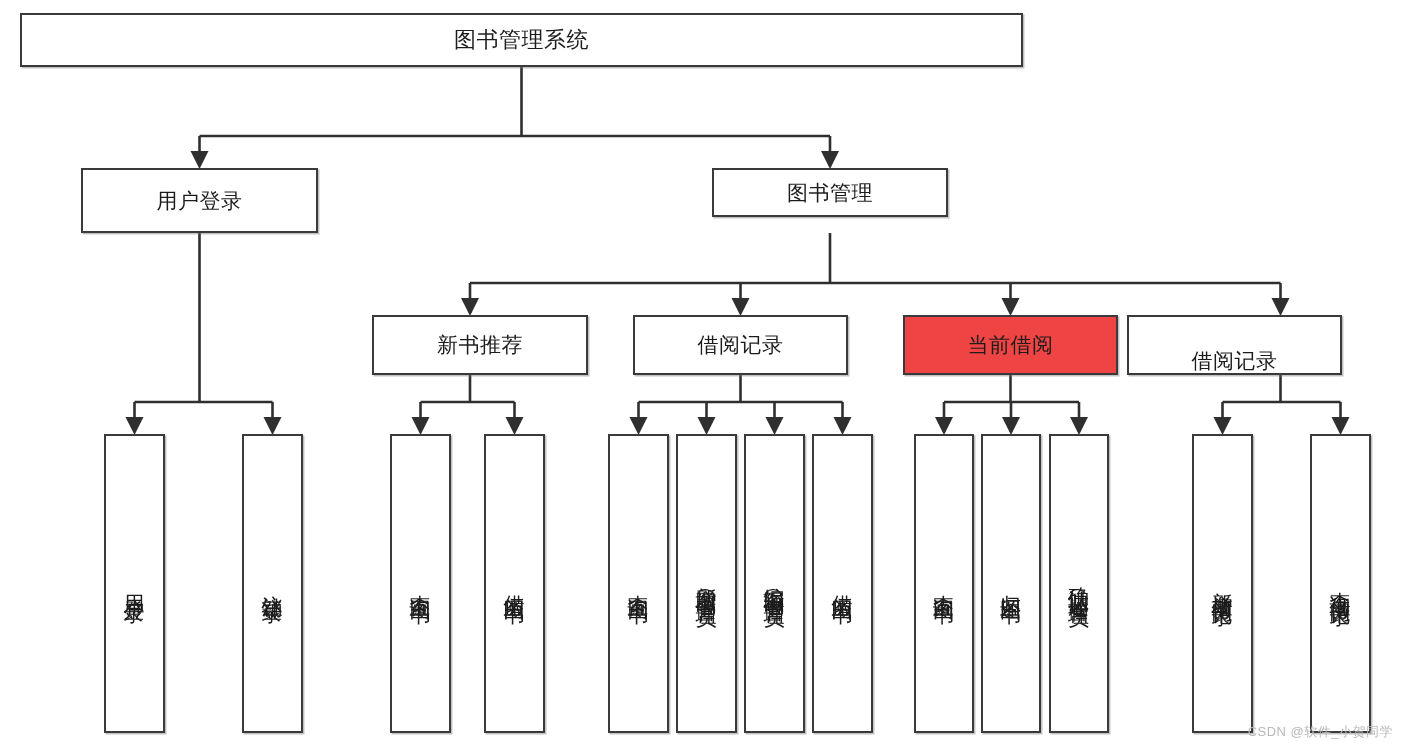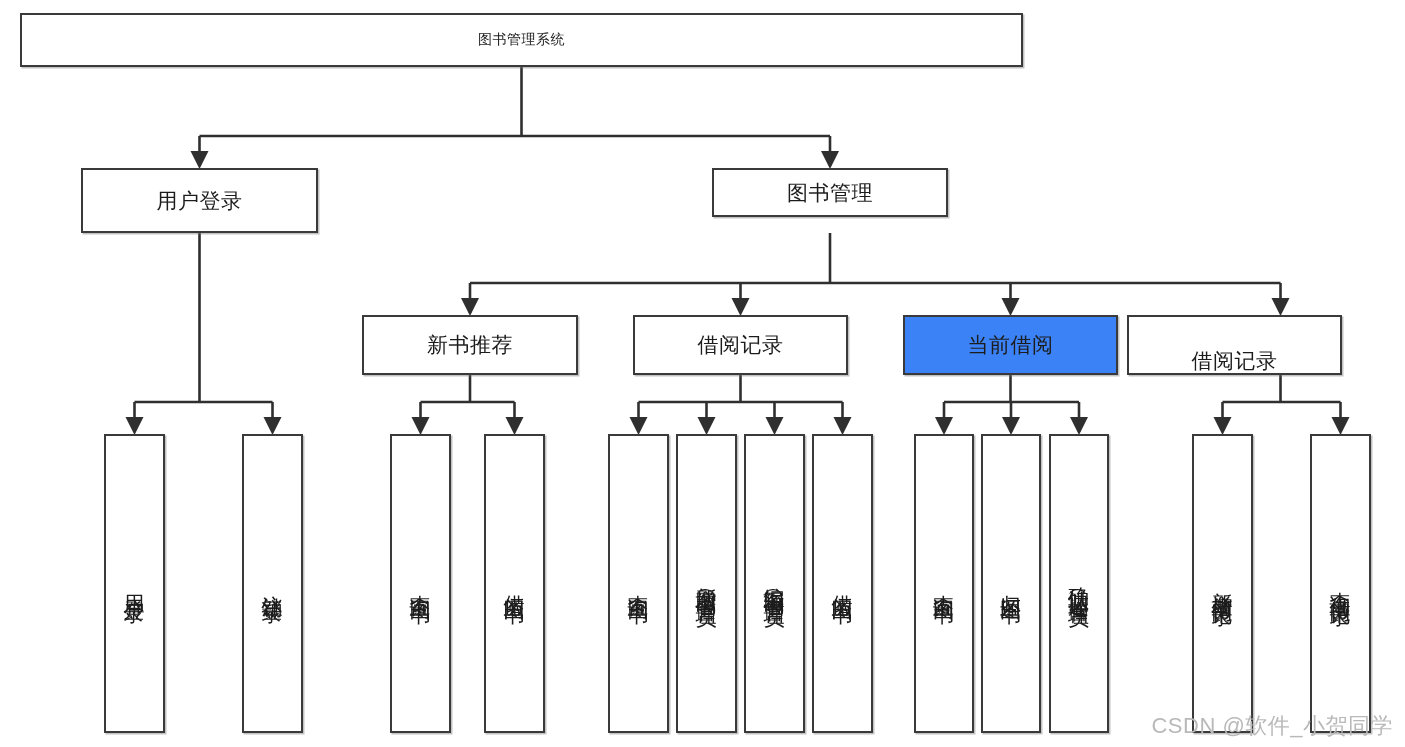--- a/index.html
+++ b/index.html
@@ -35,36 +35,36 @@
     white-space: nowrap;
     text-align: center;
   }
   .node-box.vertical .node-label {
     writing-mode: vertical-rl;
     text-orientation: upright;
     letter-spacing: 3px;
     font-size: 21px;
     line-height: 1;
   }
-  .node-box.level-1 .node-label { font-size: 14px; }
+  .node-box.level-1 .node-label { font-size: 22px; }
   .node-box.level-2 .node-label { font-size: 21px; }
   .node-box.level-3 .node-label { font-size: 21px; }
   #edge-layer {
     position: absolute;
     left: 0;
     top: 0;
     width: 1405px;
     height: 747px;
     pointer-events: none;
   }
   .watermark {
     position: absolute;
     right: 12px;
     bottom: 6px;
-    font-size: 22px;
+    font-size: 13px;
     color: #b9b9b9;
     letter-spacing: 0.5px;
     white-space: nowrap;
     user-select: none;
   }
 </style>
 </head>
 <body>
 
 <div id="diagram-root">
@@ -114,27 +114,27 @@
   <div id="node-layer">
       <div class="node-box level-1" style="left: 20px; top: 13px; width: 1003px; height: 54px; border-color: rgb(58, 58, 58); background: rgb(255, 255, 255);">
         <span class="node-label" style="color: rgb(28, 28, 28);">图书管理系统</span>
       </div>
       <div class="node-box level-2" style="left: 81px; top: 168px; width: 237px; height: 65px; border-color: rgb(58, 58, 58); background: rgb(255, 255, 255);">
         <span class="node-label" style="color: rgb(28, 28, 28);">用户登录</span>
       </div>
       <div class="node-box level-2" style="left: 712px; top: 168px; width: 236px; height: 49px; border-color: rgb(58, 58, 58); background: rgb(255, 255, 255);">
         <span class="node-label" style="color: rgb(28, 28, 28);">图书管理</span>
       </div>
-      <div class="node-box level-3" style="left: 362px; top: 315px; width: 216px; height: 60px; border-color: rgb(58, 58, 58); background: rgb(255, 255, 255);">
+      <div class="node-box level-3" style="left: 372px; top: 315px; width: 216px; height: 60px; border-color: rgb(58, 58, 58); background: rgb(255, 255, 255);">
         <span class="node-label" style="color: rgb(28, 28, 28);">新书推荐</span>
       </div>
       <div class="node-box level-3" style="left: 633px; top: 315px; width: 215px; height: 60px; border-color: rgb(58, 58, 58); background: rgb(255, 255, 255);">
         <span class="node-label" style="color: rgb(28, 28, 28);">借阅记录</span>
       </div>
-      <div class="node-box level-3" style="left: 903px; top: 315px; width: 215px; height: 60px; border-color: rgb(58, 58, 58); background: #3b82f6;">
+      <div class="node-box level-3" style="left: 903px; top: 315px; width: 215px; height: 60px; border-color: rgb(58, 58, 58); background: #ef4444;">
         <span class="node-label" style="color: rgb(28, 28, 28);">当前借阅</span>
       </div>
       <div class="node-box level-3" style="left: 1127px; top: 315px; width: 215px; height: 60px; border-color: rgb(58, 58, 58); background: rgb(255, 255, 255); align-items: flex-end;">
         <span class="node-label" style="color: rgb(28, 28, 28);">借阅记录</span>
       </div>
       <div class="node-box vertical level-leaf" style="left: 104px; top: 434px; width: 61px; height: 299px; border-color: rgb(58, 58, 58); background: rgb(255, 255, 255);">
         <span class="node-label" style="color: rgb(28, 28, 28);">用户登录</span>
       </div>
       <div class="node-box vertical level-leaf" style="left: 242px; top: 434px; width: 61px; height: 299px; border-color: rgb(58, 58, 58); background: rgb(255, 255, 255);">
         <span class="node-label" style="color: rgb(28, 28, 28);">注销登录</span>

